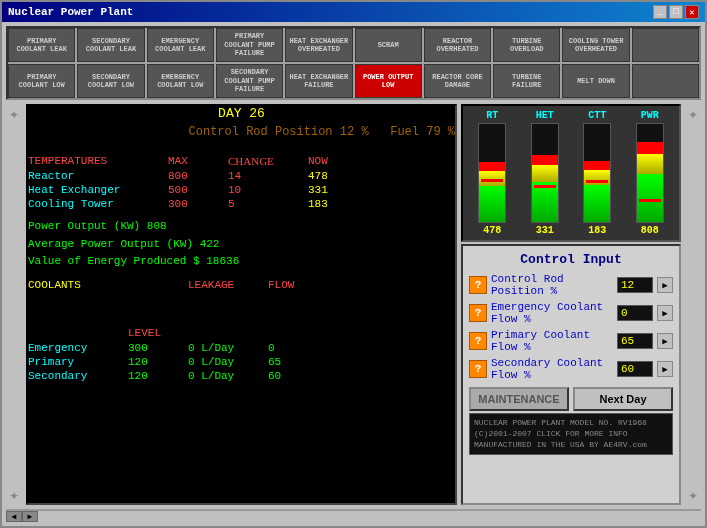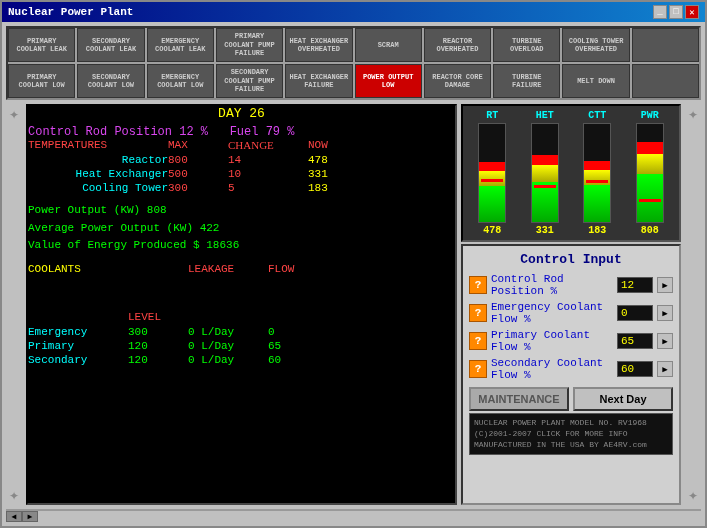--- a/index.html
+++ b/index.html
@@ -97,40 +97,40 @@
       border: 2px inset #444;
       position: relative;
     }
     .display-day {
       color: #ffff00;
       text-align: center;
       font-size: 13px;
       margin-bottom: 4px;
     }
     .display-rod {
-      color: #d946ef;
-      text-align: left;
+      color: #a16207;
+      text-align: right;
       font-size: 12px;
-      margin-bottom: 0;
+      margin-bottom: 16px;
     }
     .temp-header {
       display: grid;
       grid-template-columns: 140px 60px 80px 60px;
       color: #ff4444;
       font-size: 11px;
       margin-bottom: 3px;
     }
     .temp-row {
       display: grid;
       grid-template-columns: 140px 60px 80px 60px;
       color: #00ff00;
       font-size: 11px;
       margin-bottom: 2px;
     }
-    .temp-label { color: #00ffff; text-align: right; }
+    .temp-label { color: #00ffff; }
     .temp-max { color: #ff4444; }
     .temp-change { color: #ff4444; }
     .temp-now { color: #ffff00; }
     .power-section {
       margin-top: 8px;
       color: #00ff00;
       font-size: 11px;
       line-height: 1.6;
     }
     .coolant-header {

